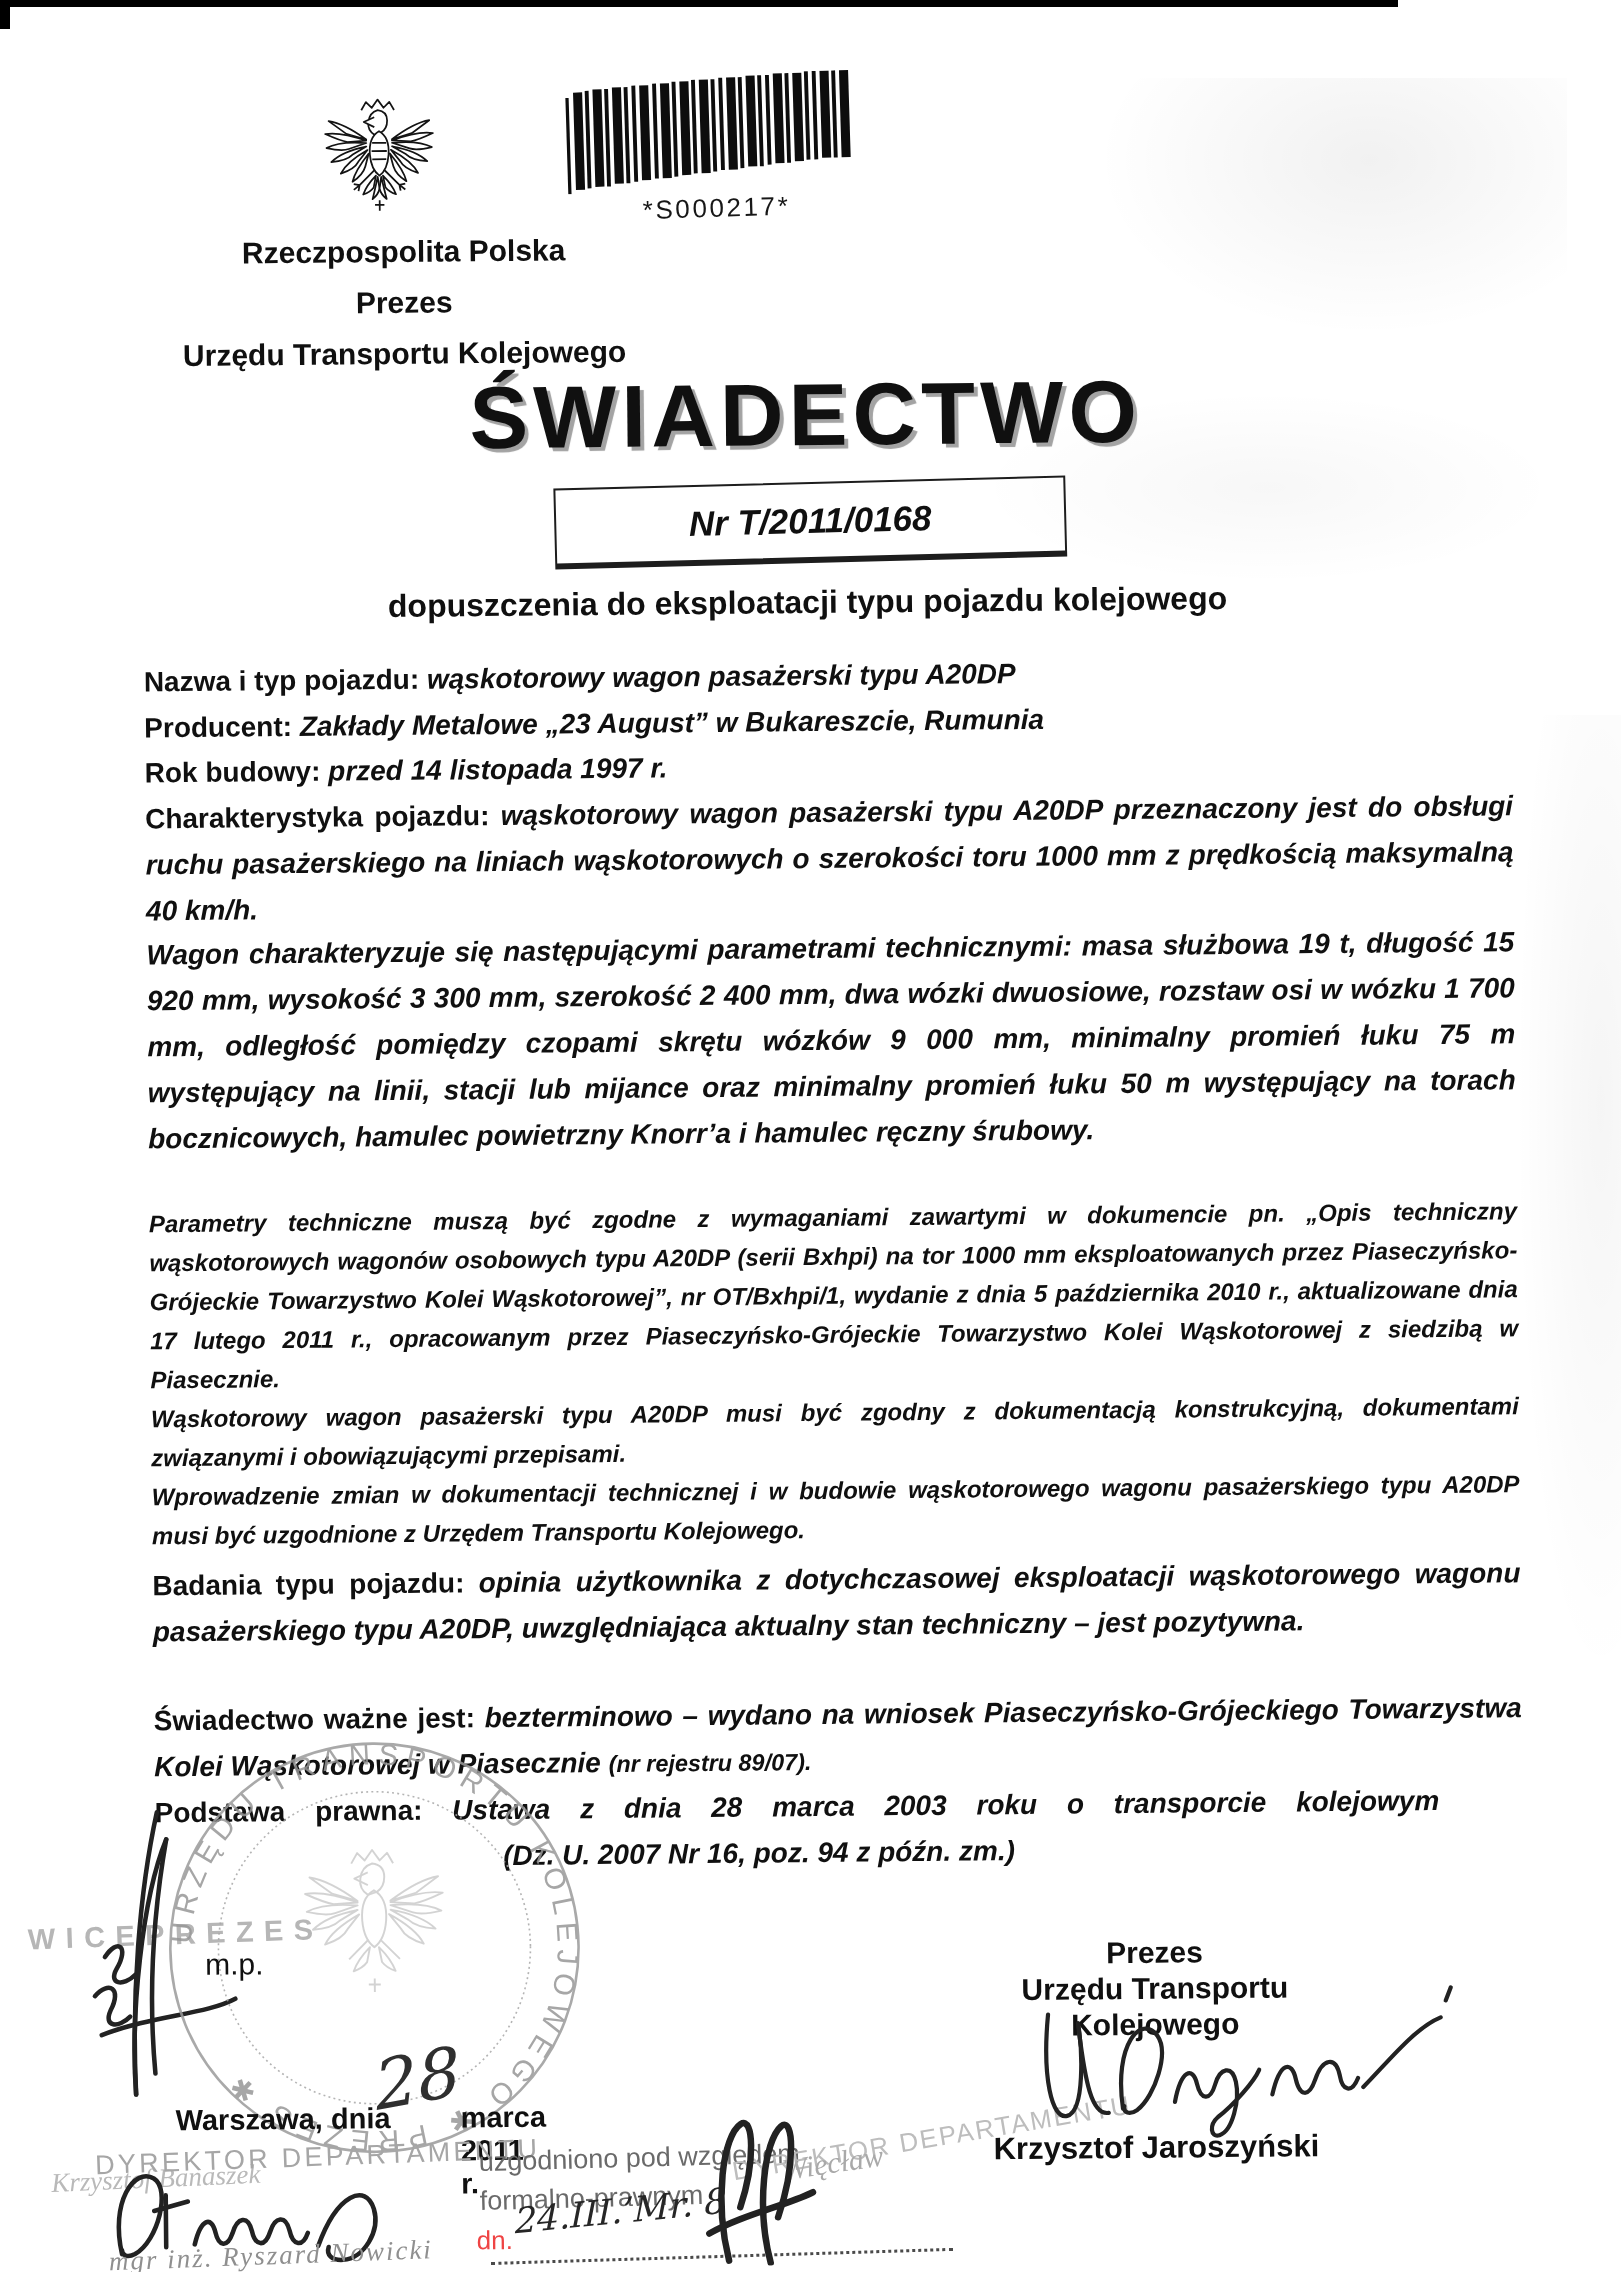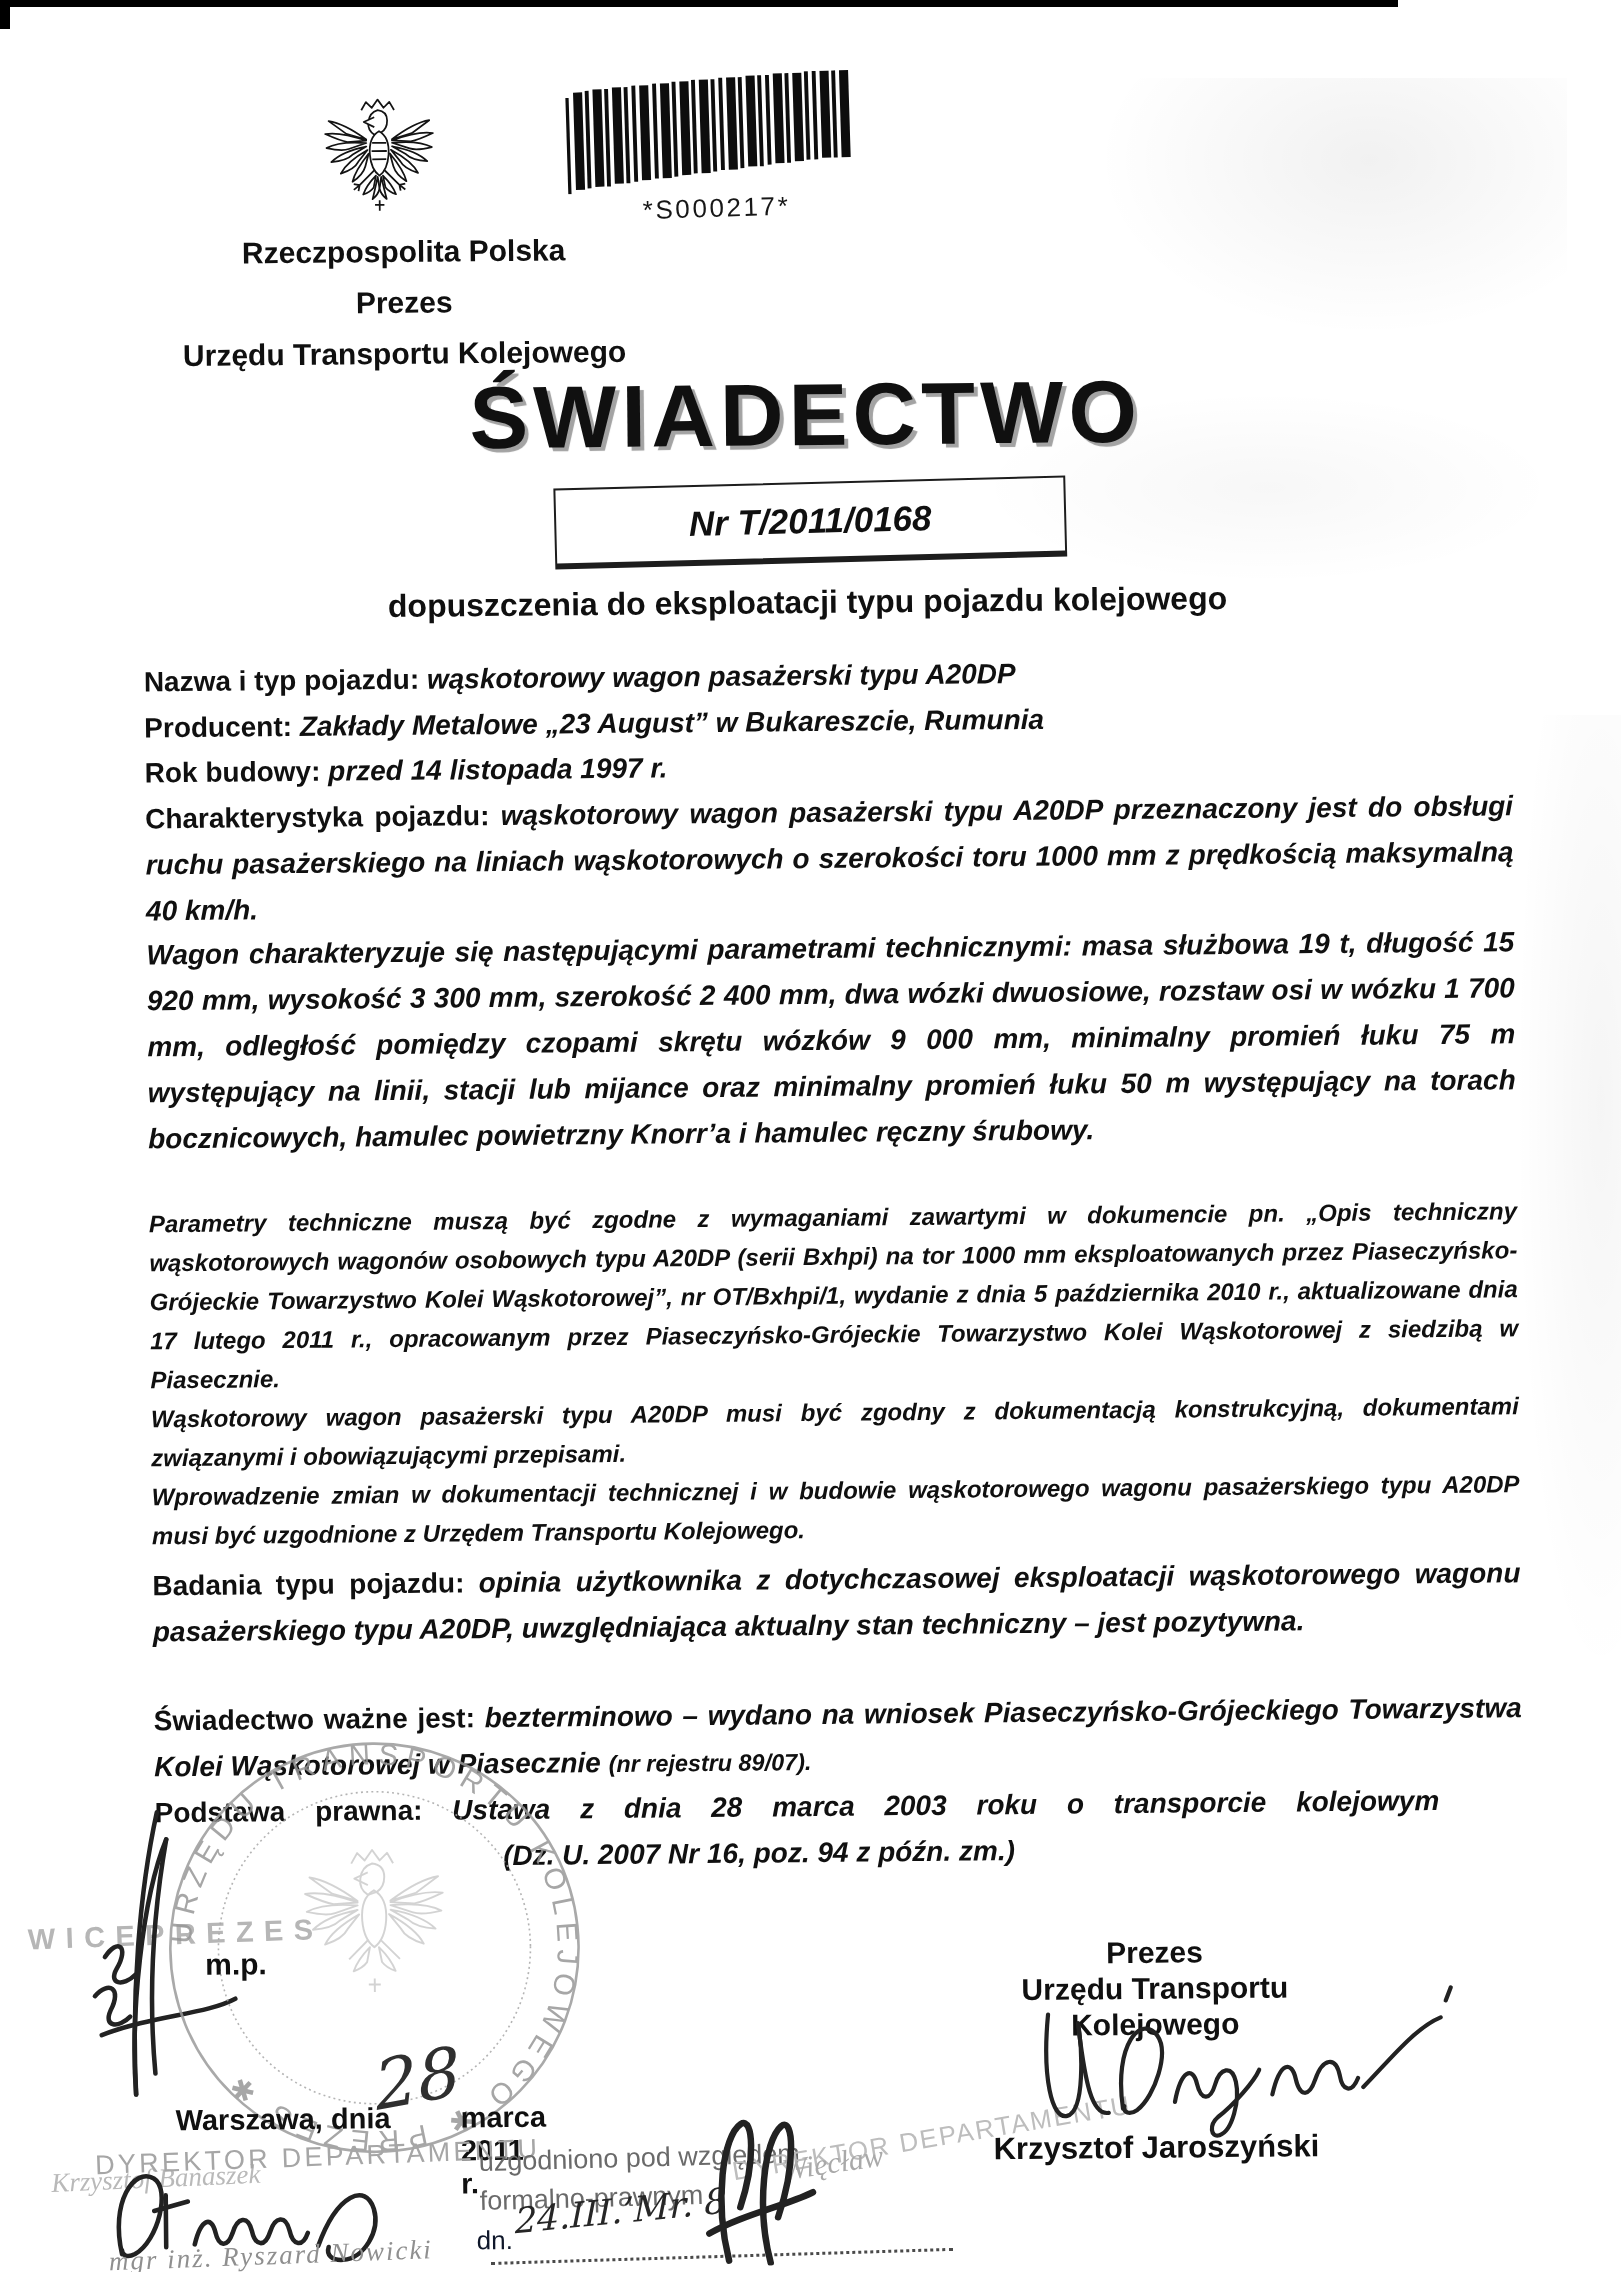--- a/index.html
+++ b/index.html
@@ -32,30 +32,30 @@
   .sm{font-size:24px;line-height:39px;font-weight:bold;font-style:italic;}
   .par .lbl{font-weight:bold;font-style:normal;}
   .par .val{font-weight:bold;font-style:italic;}
   .registry{font-size:23.4px;}
   .legal-line1{white-space:nowrap;word-spacing:22px;}
   .legal-line2{margin-left:348px;font-weight:bold;font-style:italic;}
   .vice-stamp{left:18px;top:1912px;font-size:29px;font-weight:bold;letter-spacing:10.4px;
               color:#b6b6b6;transform:rotate(-1.5deg);}
   .vice-name{left:39px;top:2157px;font-family:"Liberation Serif",serif;font-style:italic;
              font-size:27px;color:#b9b9b9;transform:rotate(-2deg);}
-  .mp{left:195px;top:1942px;font-size:30px;font-weight:bold;color:#101010;}
+  .mp{left:195px;top:1942px;font-size:30px;font-weight:normal;color:#101010;}
   .date-line{left:164px;top:2098px;font-size:29px;font-weight:bold;}
   .date-line .seg2{position:absolute;left:285px;top:0;}
   .hand-28{left:364px;top:2033px;width:111px;height:104px;}
   .dir-stamp{left:83px;top:2137px;font-size:27px;letter-spacing:3.3px;color:#a6a6a6;
              transform:rotate(-1.6deg);}
   .dir-name{left:96px;top:2235px;font-family:"Liberation Serif",serif;font-style:italic;
             font-size:27px;color:#8f8f8f;transform:rotate(-1.6deg);letter-spacing:2px;}
   .agreed{left:467px;top:2137px;font-size:27px;color:#6a6a6a;transform:rotate(-1deg);line-height:39px;}
-  .agreed-dn{left:464px;top:2222px;font-size:26px;color:#0f172a;}
+  .agreed-dn{left:464px;top:2222px;font-size:26px;color:#ef4444;}
   .hand-note{left:502px;top:2189px;font-family:"DejaVu Serif",serif;font-style:italic;
              font-size:35px;color:#262626;transform:rotate(-5deg) skewX(-6deg);white-space:nowrap;}
   .dotted-line{left:478px;top:2215px;width:462px;height:39px;border-bottom:3.3px dotted #4a4a4a;
                transform:rotate(-1.2deg);}
   .counsel-stamp{left:718px;top:2124px;font-size:26px;letter-spacing:2px;color:#bdbdbd;
                  transform:rotate(-9deg);white-space:nowrap;}
   .counsel-name{left:770px;top:2146px;font-family:"Liberation Serif",serif;font-style:italic;
                 font-size:30px;color:#a9a9a9;transform:rotate(-8deg);}
   .president-block{left:930px;top:1938px;width:429px;text-align:center;font-weight:bold;
                    font-size:30px;line-height:36px;}

